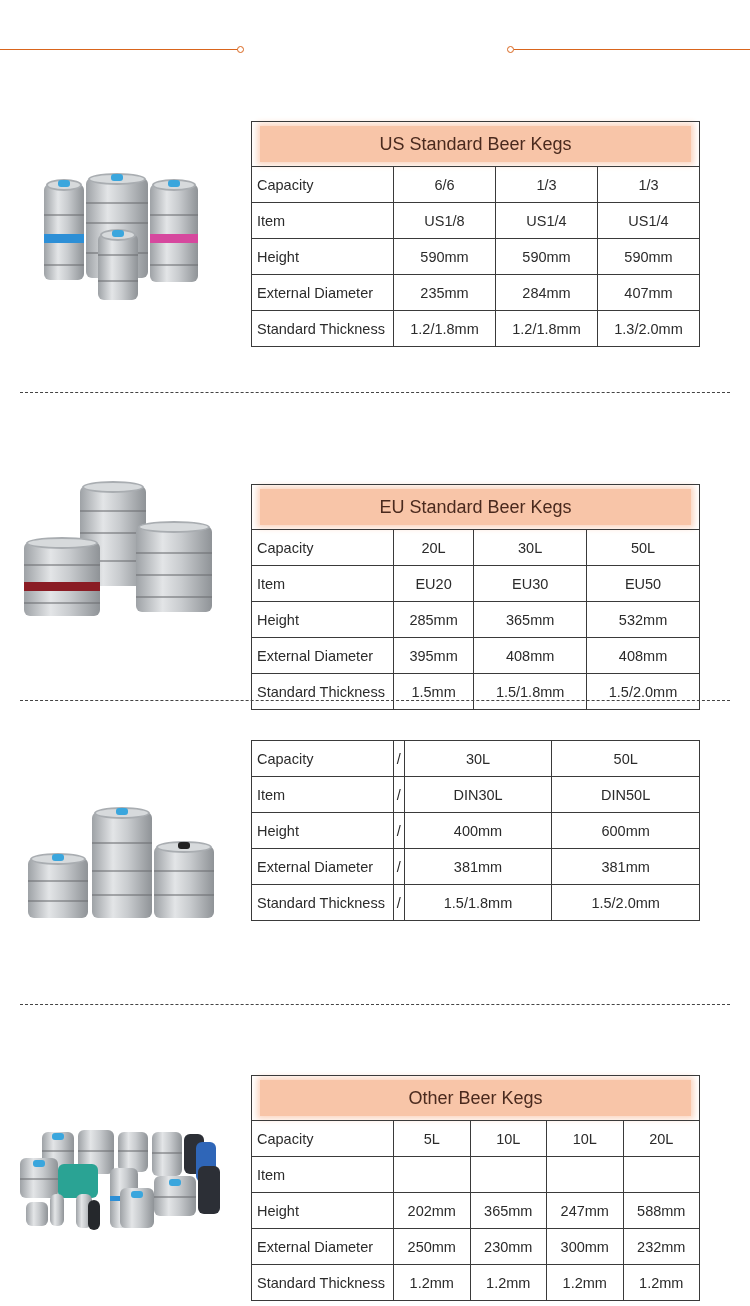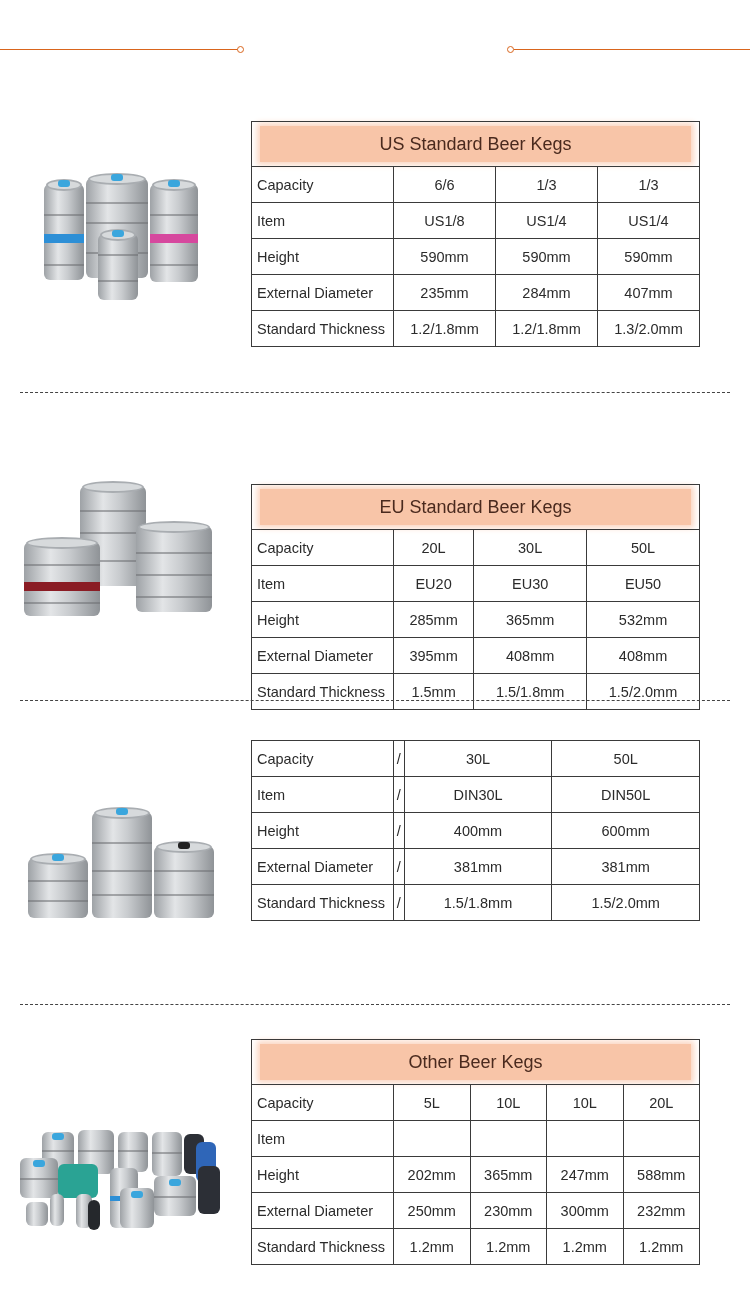--- a/index.html
+++ b/index.html
@@ -268,21 +268,21 @@
       </div>
     <div class="keg" style="left:180px;top:38px;width:22px;height:48px;background:#2c2f36;"></div>
     <div class="keg" style="left:8px;top:74px;width:22px;height:24px;"></div>
     <div class="keg" style="left:32px;top:66px;width:14px;height:32px;"></div>
     <div class="keg" style="left:58px;top:66px;width:16px;height:34px;"></div>
     <div class="keg" style="left:70px;top:72px;width:12px;height:30px;background:#25282c;"></div>
     <div class="keg" style="left:102px;top:60px;width:34px;height:40px;">
         <div class="cap" style="top:3px;"></div>
       </div>
   </div>
-  <table class="spec-table" style="top:1039px;padding-left:32px;">
+  <table class="spec-table" style="top:1075px;padding-left:32px;">
     <tbody>
         <tr class="head-row">
           <td colspan="5">
             <div class="head-band">Other Beer Kegs</div>
           </td>
         </tr>
     <tr>
           <td class="label">Capacity</td>
           <td>5L</td>
           <td>10L</td>

